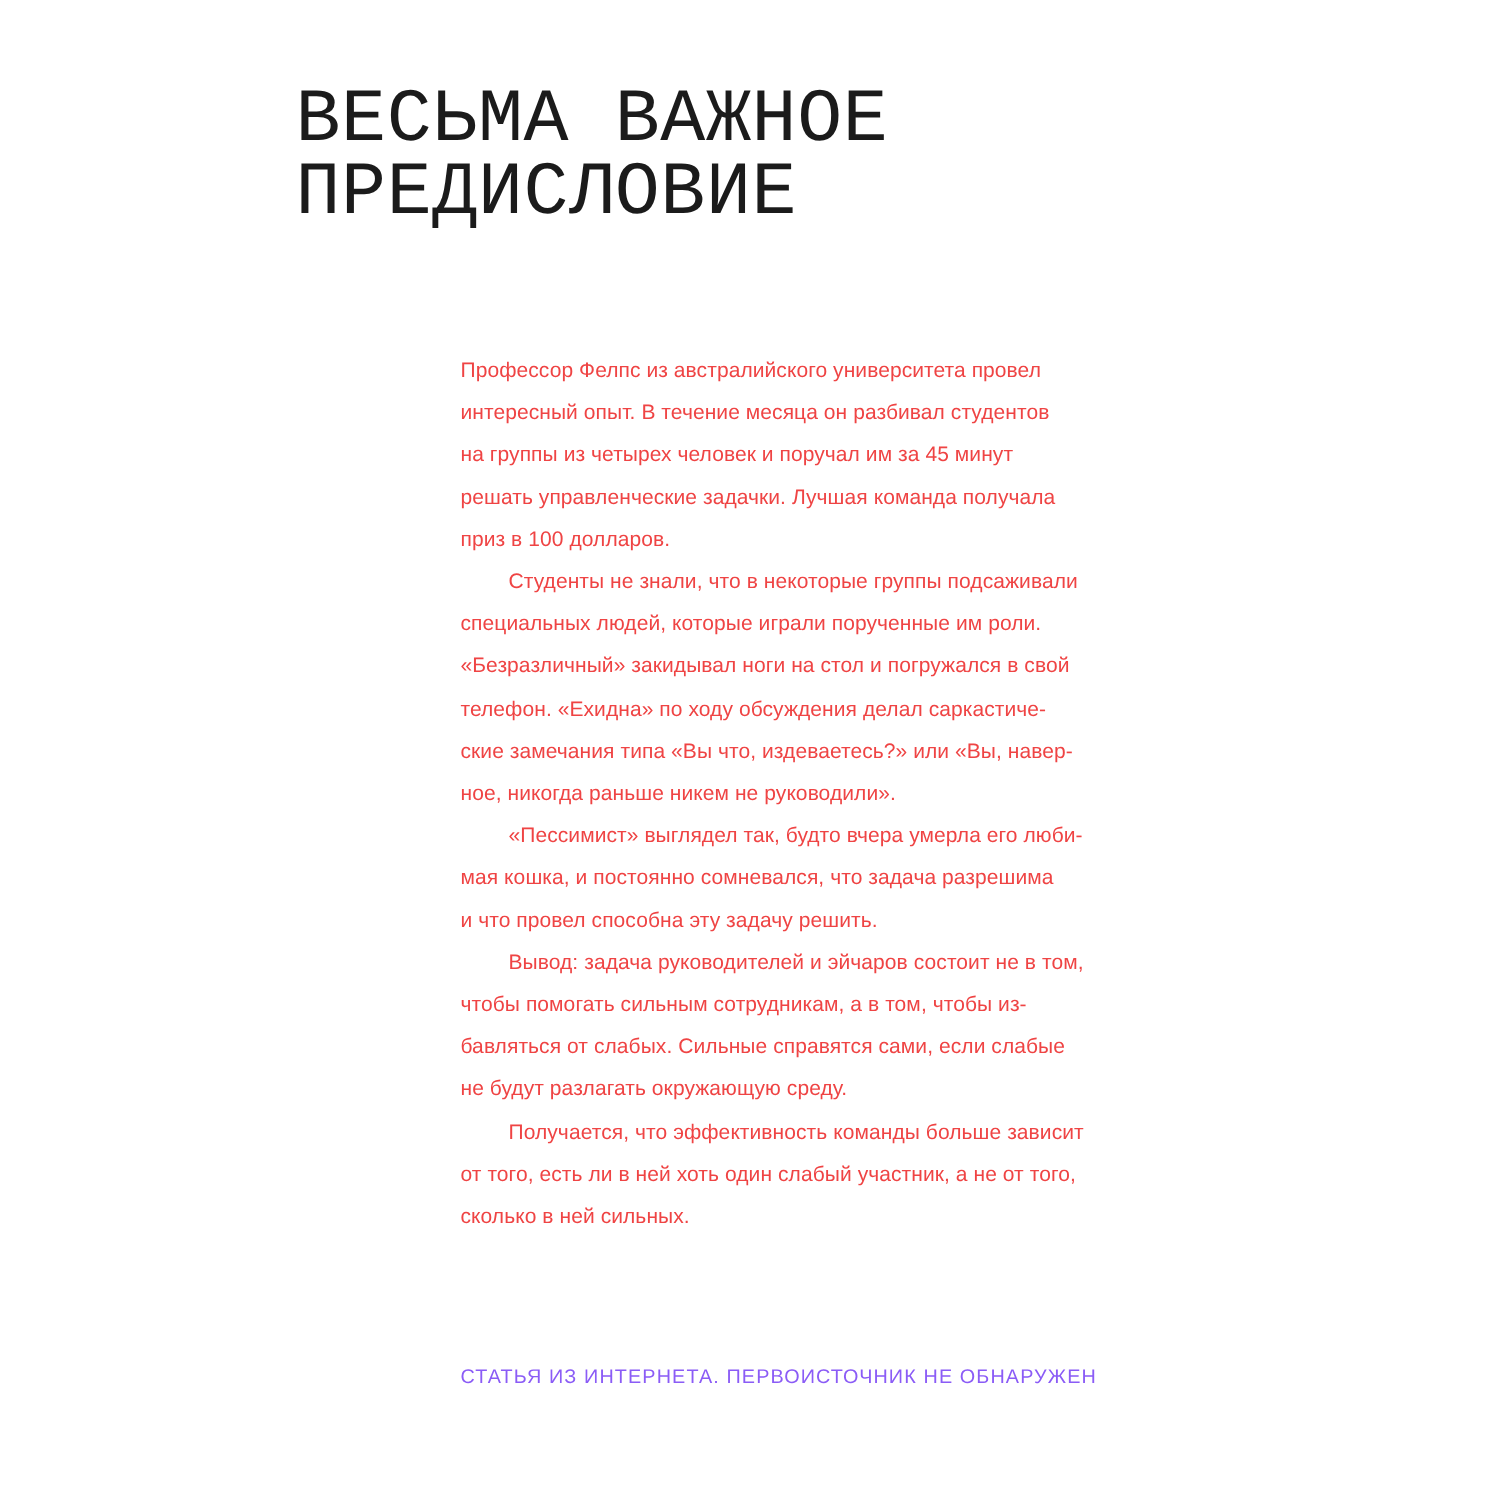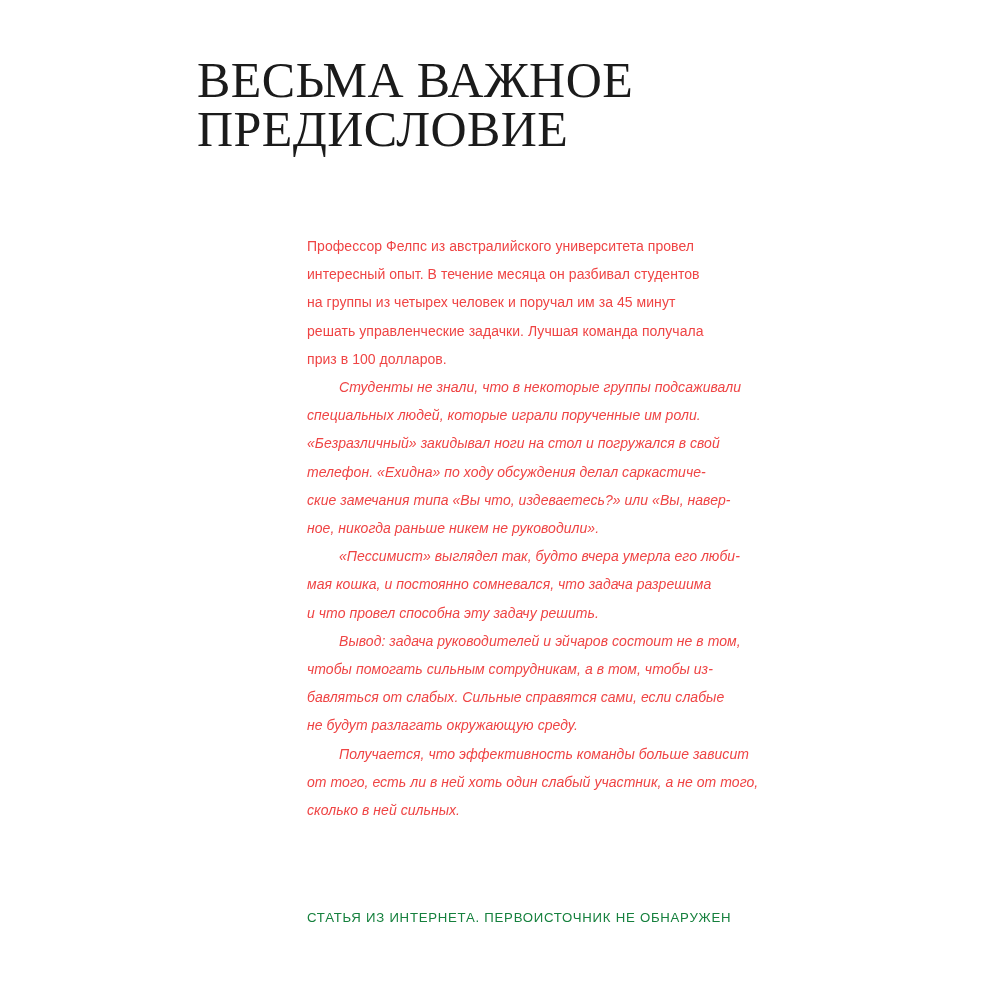--- a/index.html
+++ b/index.html
@@ -25,21 +25,21 @@
 
   
   .title-block {
     position: absolute;
     left: 197px;
     top: 56px;
     width: 640px;
   }
   .title {
     margin: 0;
-    font-family: Liberation Serif, serif;
+    font-family: Liberation Mono, monospace;
     font-weight: 400;
     font-size: 50px;
     line-height: 49px;
     letter-spacing: 0.4px;
     color: #1b1b1b;
     text-transform: uppercase;
     white-space: pre-line;
   }
 
   
@@ -60,34 +60,33 @@
     letter-spacing: 0.05px;
   }
 
   .para {
     margin: 0;
     text-indent: 0;
     white-space: pre-line;
   }
   .para.indented {
     text-indent: 32px;
-    font-style: italic;
   }
 
   
   .attribution {
     position: absolute;
     left: 307px;
     top: 909px;
     margin: 0;
     font-family: "Liberation Sans", sans-serif;
     font-size: 13.2px;
     line-height: 18px;
     letter-spacing: 0.75px;
-    color: #15803d;
+    color: #8b5cf6;
     text-transform: uppercase;
     white-space: nowrap;
   }
 </style>
 </head>
 <body>
 
 <div class="page">
 
   <div class="title-block">

